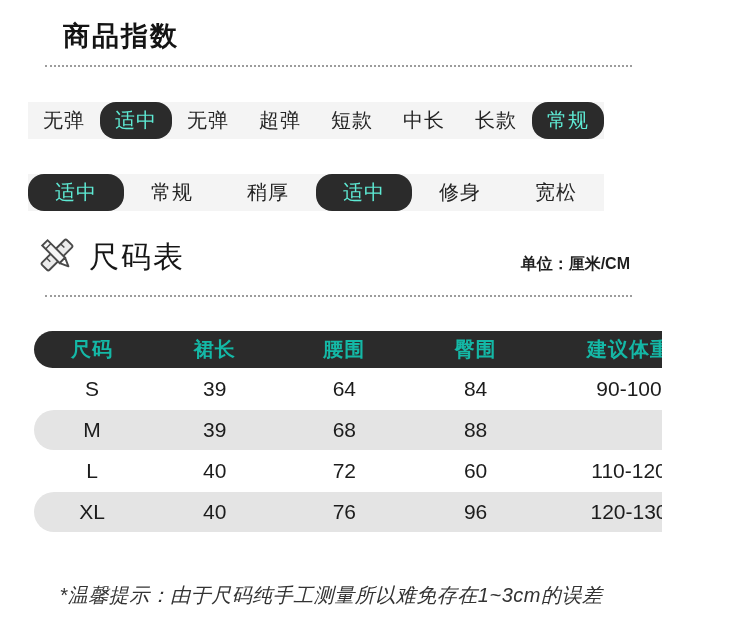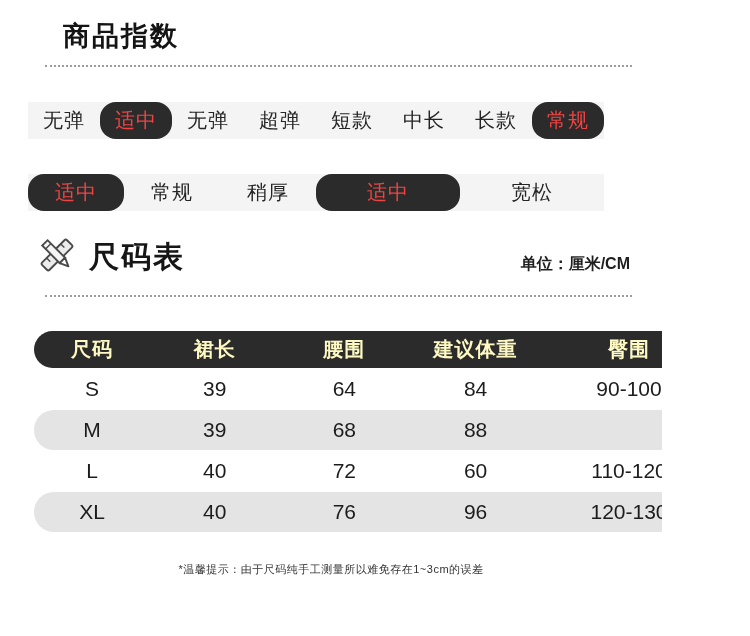--- a/index.html
+++ b/index.html
@@ -9,38 +9,38 @@
   .main-title { padding:18px 0 0 63px; font-size:27px; font-weight:bold;
                 color:#141414; letter-spacing:2px; }
   .dotted { border-bottom:2px dotted #9c9c9c; margin:11px 30px 0 45px; height:0; }
 
   .opts-row { display:flex; justify-content:space-between; padding:0 58px 0 28px; }
   .opts-row.first { margin-top:35px; }
   .opts-row.second { margin-top:35px; }
   .opt-group { width:296px; height:37px; background:#f4f4f4; display:flex; align-items:stretch; }
   .opt { flex:1; text-align:center; line-height:37px; font-size:20px; font-weight:normal;
          color:#252525; letter-spacing:1px; white-space:nowrap; }
-  .opt.sel { background:#2b2b2b; color:#ef4444;border-radius:16px; }
+  .opt.sel { background:#2b2b2b; color:#5eead4;border-radius:16px; }
 
   .size-header { display:flex; align-items:flex-end; justify-content:space-between;
                  margin:25px 32px 0 38px; }
   .size-title-wrap { display:flex; align-items:center; gap:13px; }
-  .size-title { font-size:30px; font-weight:bold; color:#161616; letter-spacing:2px; }
+  .size-title { font-size:30px; font-weight:normal; color:#161616; letter-spacing:2px; }
   .unit { font-size:16px; font-weight:bold; color:#1f1f1f; padding-bottom:3px; }
   .dotted.second { margin-top:17px; }
 
   .size-table { margin:34px 34px 0 34px; width:682px; }
   .t-grid { display:grid; grid-template-columns:17% 19% 19% 19.5% 25.5%;
             align-items:center; text-align:center; }
-  .t-head { height:37px; background:#2b2b2b; border-radius:19px; color:#fef9c3;
+  .t-head { height:37px; background:#2b2b2b; border-radius:19px; color:#14b8a6;
             font-weight:bold; font-size:20px; letter-spacing:1px; }
   .t-row { height:40px; font-size:21px; color:#1c1c1c; margin-top:1px; }
   .t-row.alt { background:#e4e4e4; border-radius:20px; }
 
-  .note { margin-top:30px; text-align:center; font-size:11px; color:#333333; letter-spacing:0.5px; }
+  .note { margin-top:50px; text-align:center; font-size:20px; color:#333333; letter-spacing:0.5px;font-style:italic; }
 </style>
 </head>
 <body>
 
 <div class="page">
 
   <div class="main-title">商品指数</div>
   <div class="dotted"></div>
 
   <div class="opts-row first">
@@ -59,20 +59,21 @@
   </div>
 
   <div class="opts-row second">
     <div class="opt-group">
       <span class="opt sel">适中</span>
       <span class="opt">常规</span>
       <span class="opt">稍厚</span>
     </div>
     <div class="opt-group">
       <span class="opt sel">适中</span>
+      <span class="opt">修身</span>
       <span class="opt">宽松</span>
     </div>
   </div>
 
   <div class="size-header">
     <div class="size-title-wrap">
       <span>
         <svg viewBox="0 0 40 40" width="38" height="38" aria-hidden="true">
           <g transform="rotate(45 20 20)">
             <rect x="14.5" y="1.5" width="11" height="37" rx="2" fill="#ececec" stroke="#4a4a4a" stroke-width="2"></rect>
@@ -92,22 +93,22 @@
     </div>
     <span class="unit">单位：厘米/CM</span>
   </div>
   <div class="dotted second"></div>
 
   <div class="size-table">
     <div class="t-grid t-head">
       <span>尺码</span>
       <span>裙长</span>
       <span>腰围</span>
+      <span>臀围</span>
       <span>建议体重</span>
-      <span>臀围</span>
     </div>
     <div class="t-grid t-row">
       <span>S</span>
       <span>39</span>
       <span>64</span>
       <span>84</span>
       <span>90-100</span>
     </div>
     <div class="t-grid t-row alt">
       <span>M</span>

